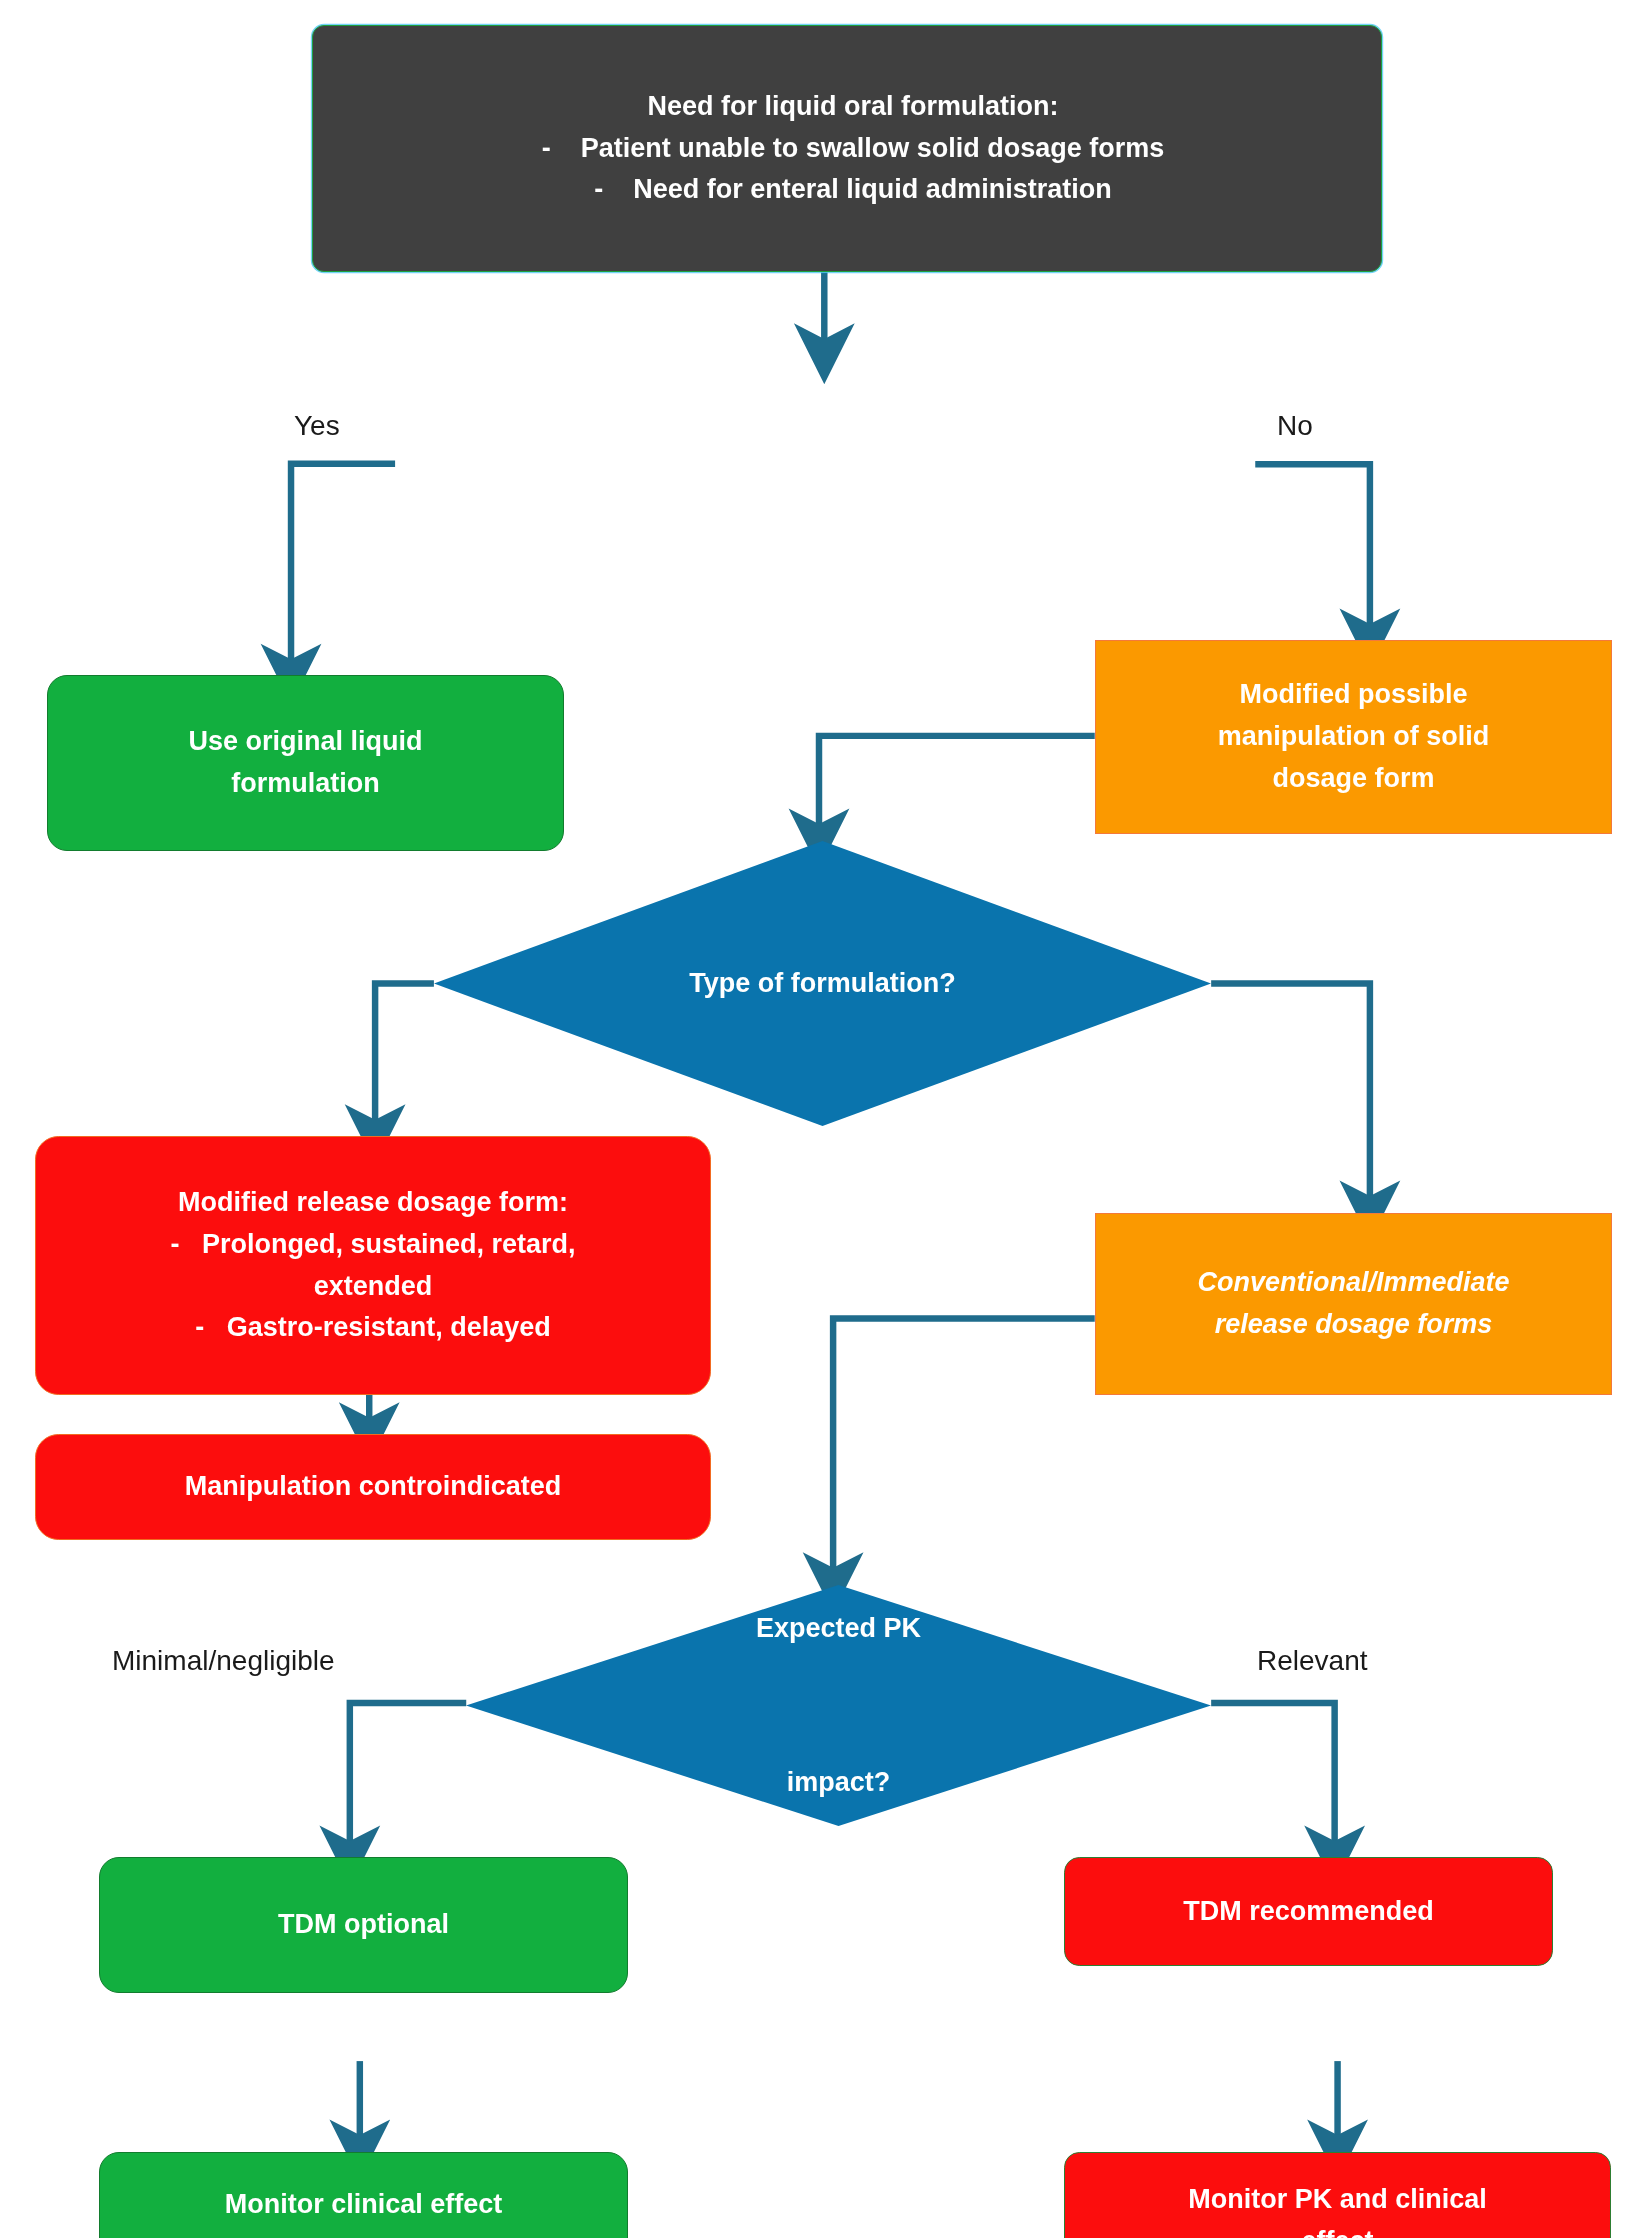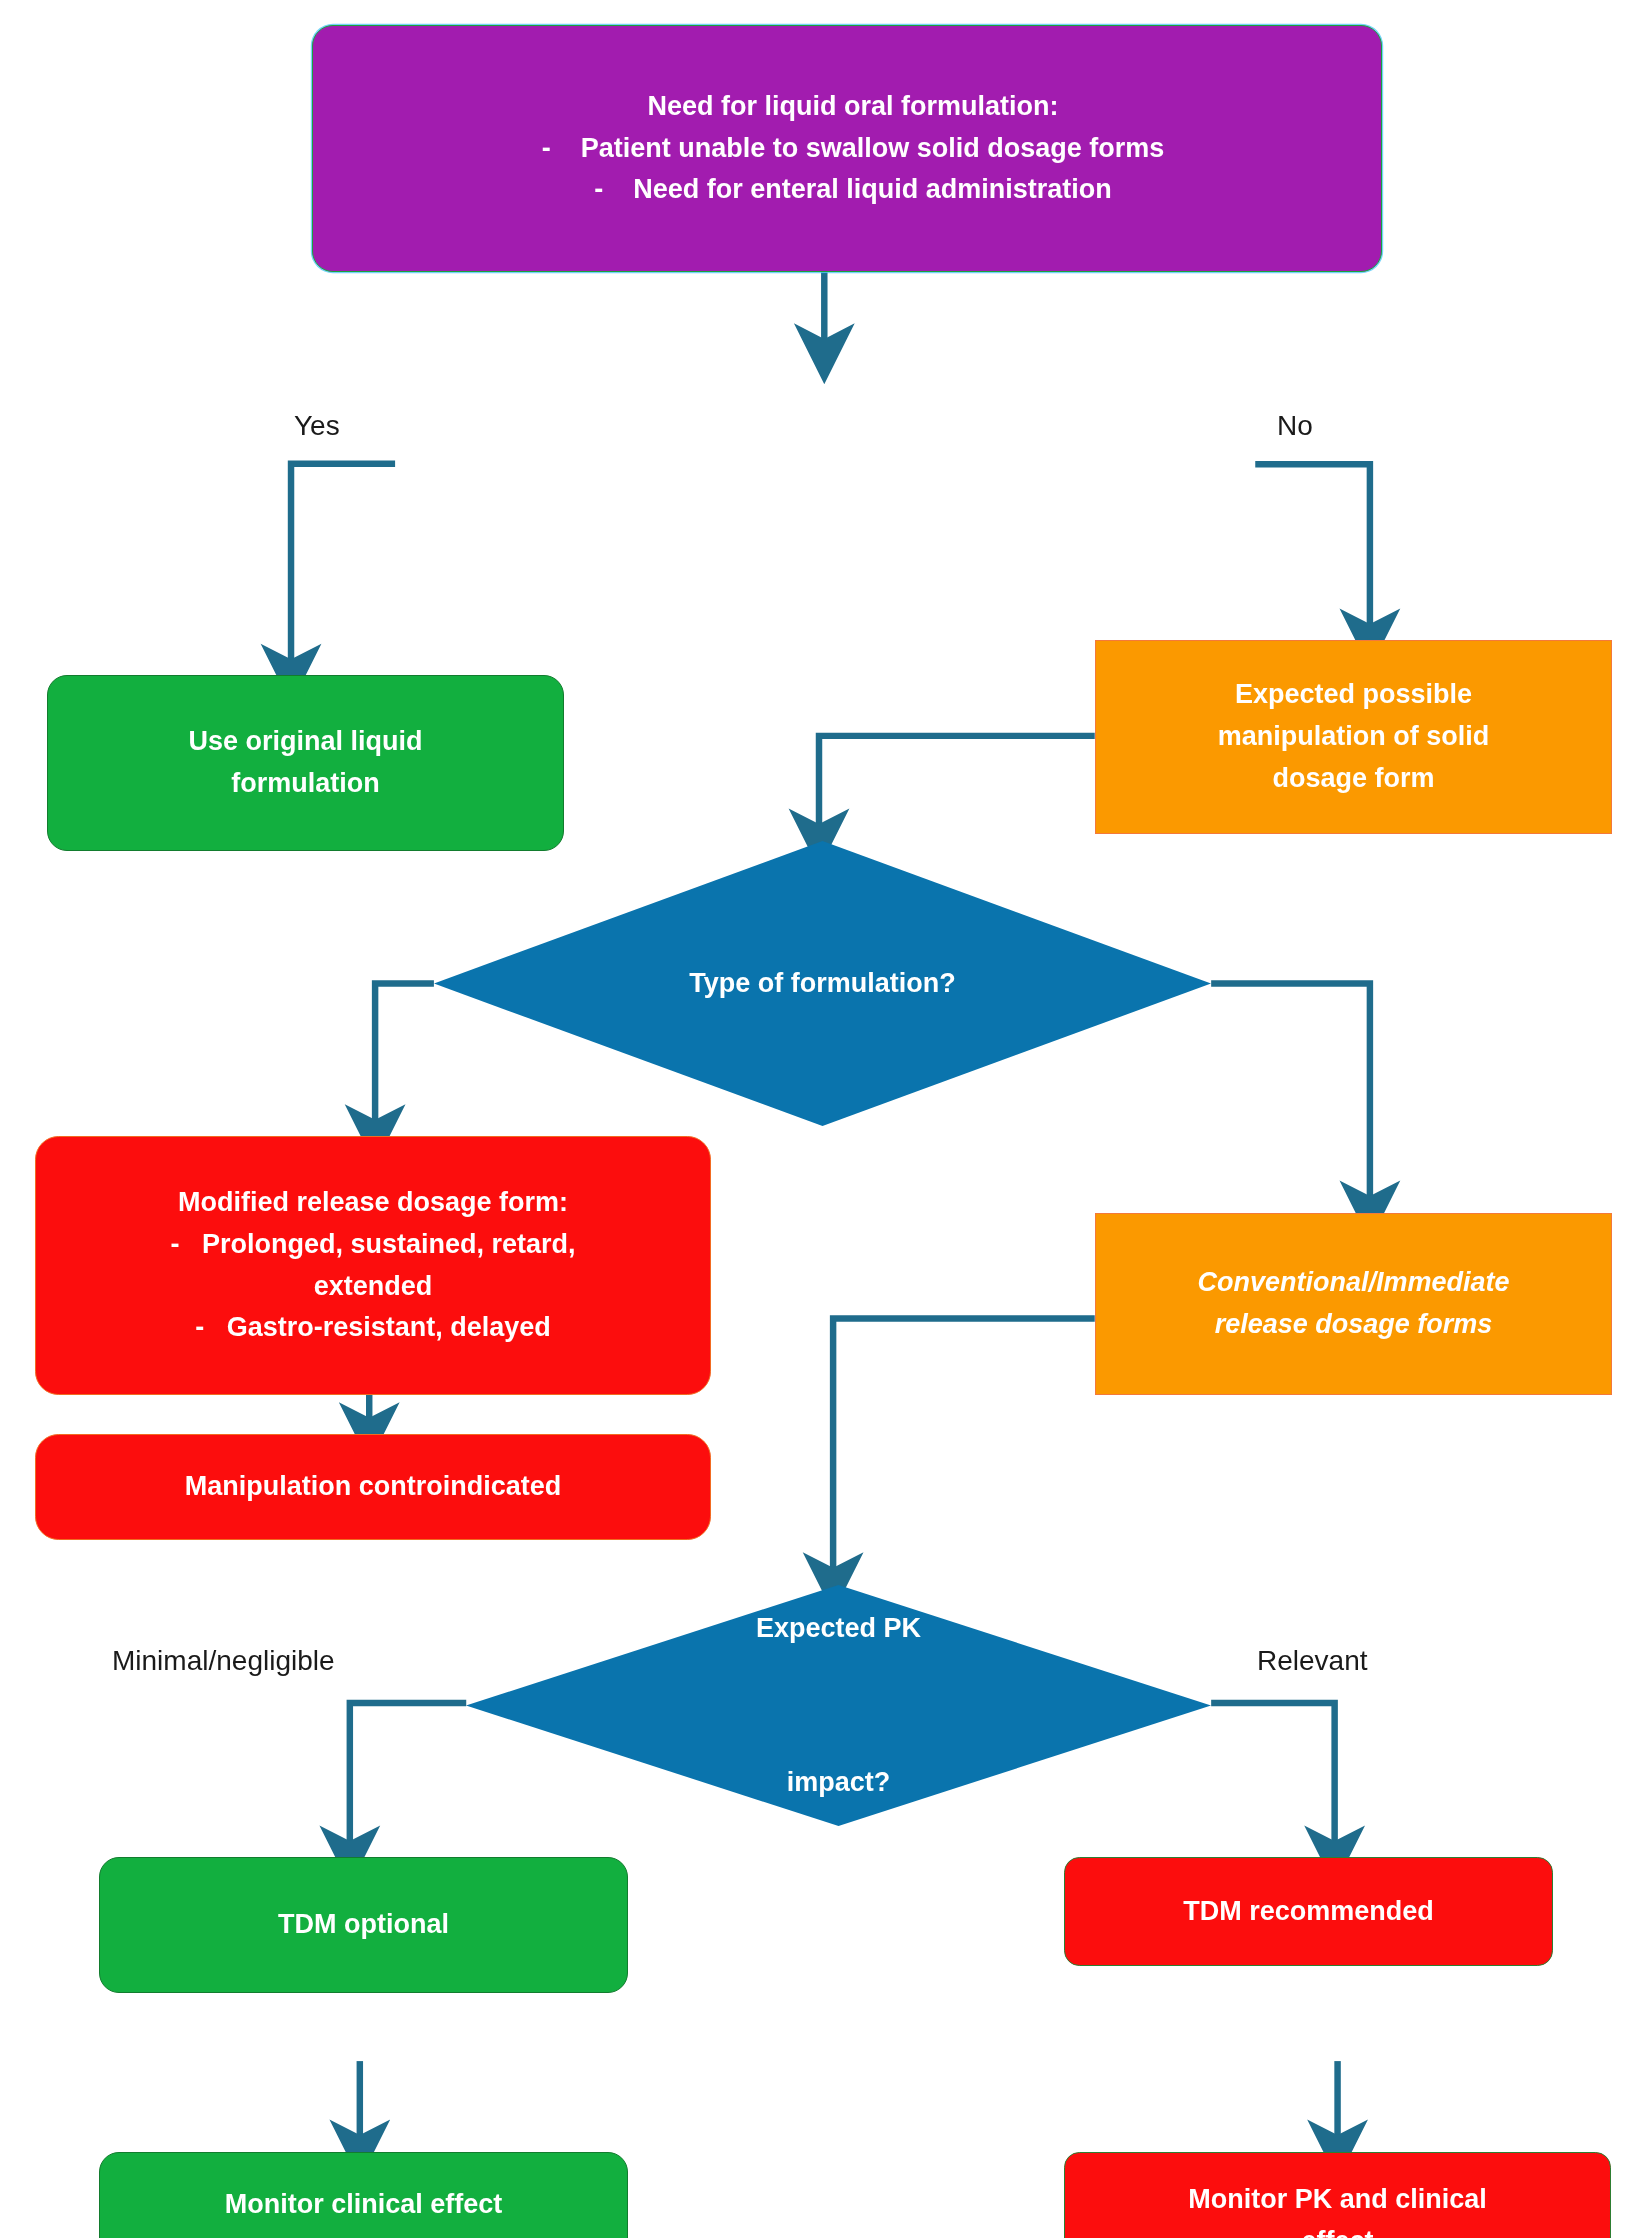--- a/index.html
+++ b/index.html
@@ -27,23 +27,23 @@
     font-weight: bold;
     box-sizing: border-box;
     line-height: 1.55;
     z-index: 3;
   }
   .node .txt { width: 100%; padding: 0 10.6px; }
   .node .txt div { white-space: pre; }
 
   
   .green {
-    background: #a21caf;
+    background: #404040;
     border: 1.8px solid #1E9E3E;
-    border-radius: 21px;
+    border-radius: 12px;
     box-shadow: 0 0 0 1.2px rgba(0,176,240,0.55);
     padding-left: 12px;
   }
   .green-plain {
     background: #12AF3F;
     border: 1.8px solid #127C2E;
     border-radius: 20px;
   }
   .orange {
     background: #FB9900;
@@ -157,21 +157,21 @@
 
   <div class="node green-plain" style="left:47px; top:675px; width:517px; height:176px; font-size:27px;">
     <div class="txt">
       <div>Use original liquid</div>
       <div>formulation</div>
     </div>
   </div>
 
   <div class="node orange" style="left:1095px; top:640px; width:517px; height:194px; font-size:27px;">
     <div class="txt">
-      <div>Expected possible</div>
+      <div>Modified possible</div>
       <div>manipulation of solid</div>
       <div>dosage form</div>
     </div>
   </div>
 
   <div class="diamond" style="left:434px; top:841px; width:777px; height:285px;">
     <div class="dshape"></div>
     <div class="dlabel" style="font-size:27px;">
       <div>
         <div>Type of formulation?</div>

